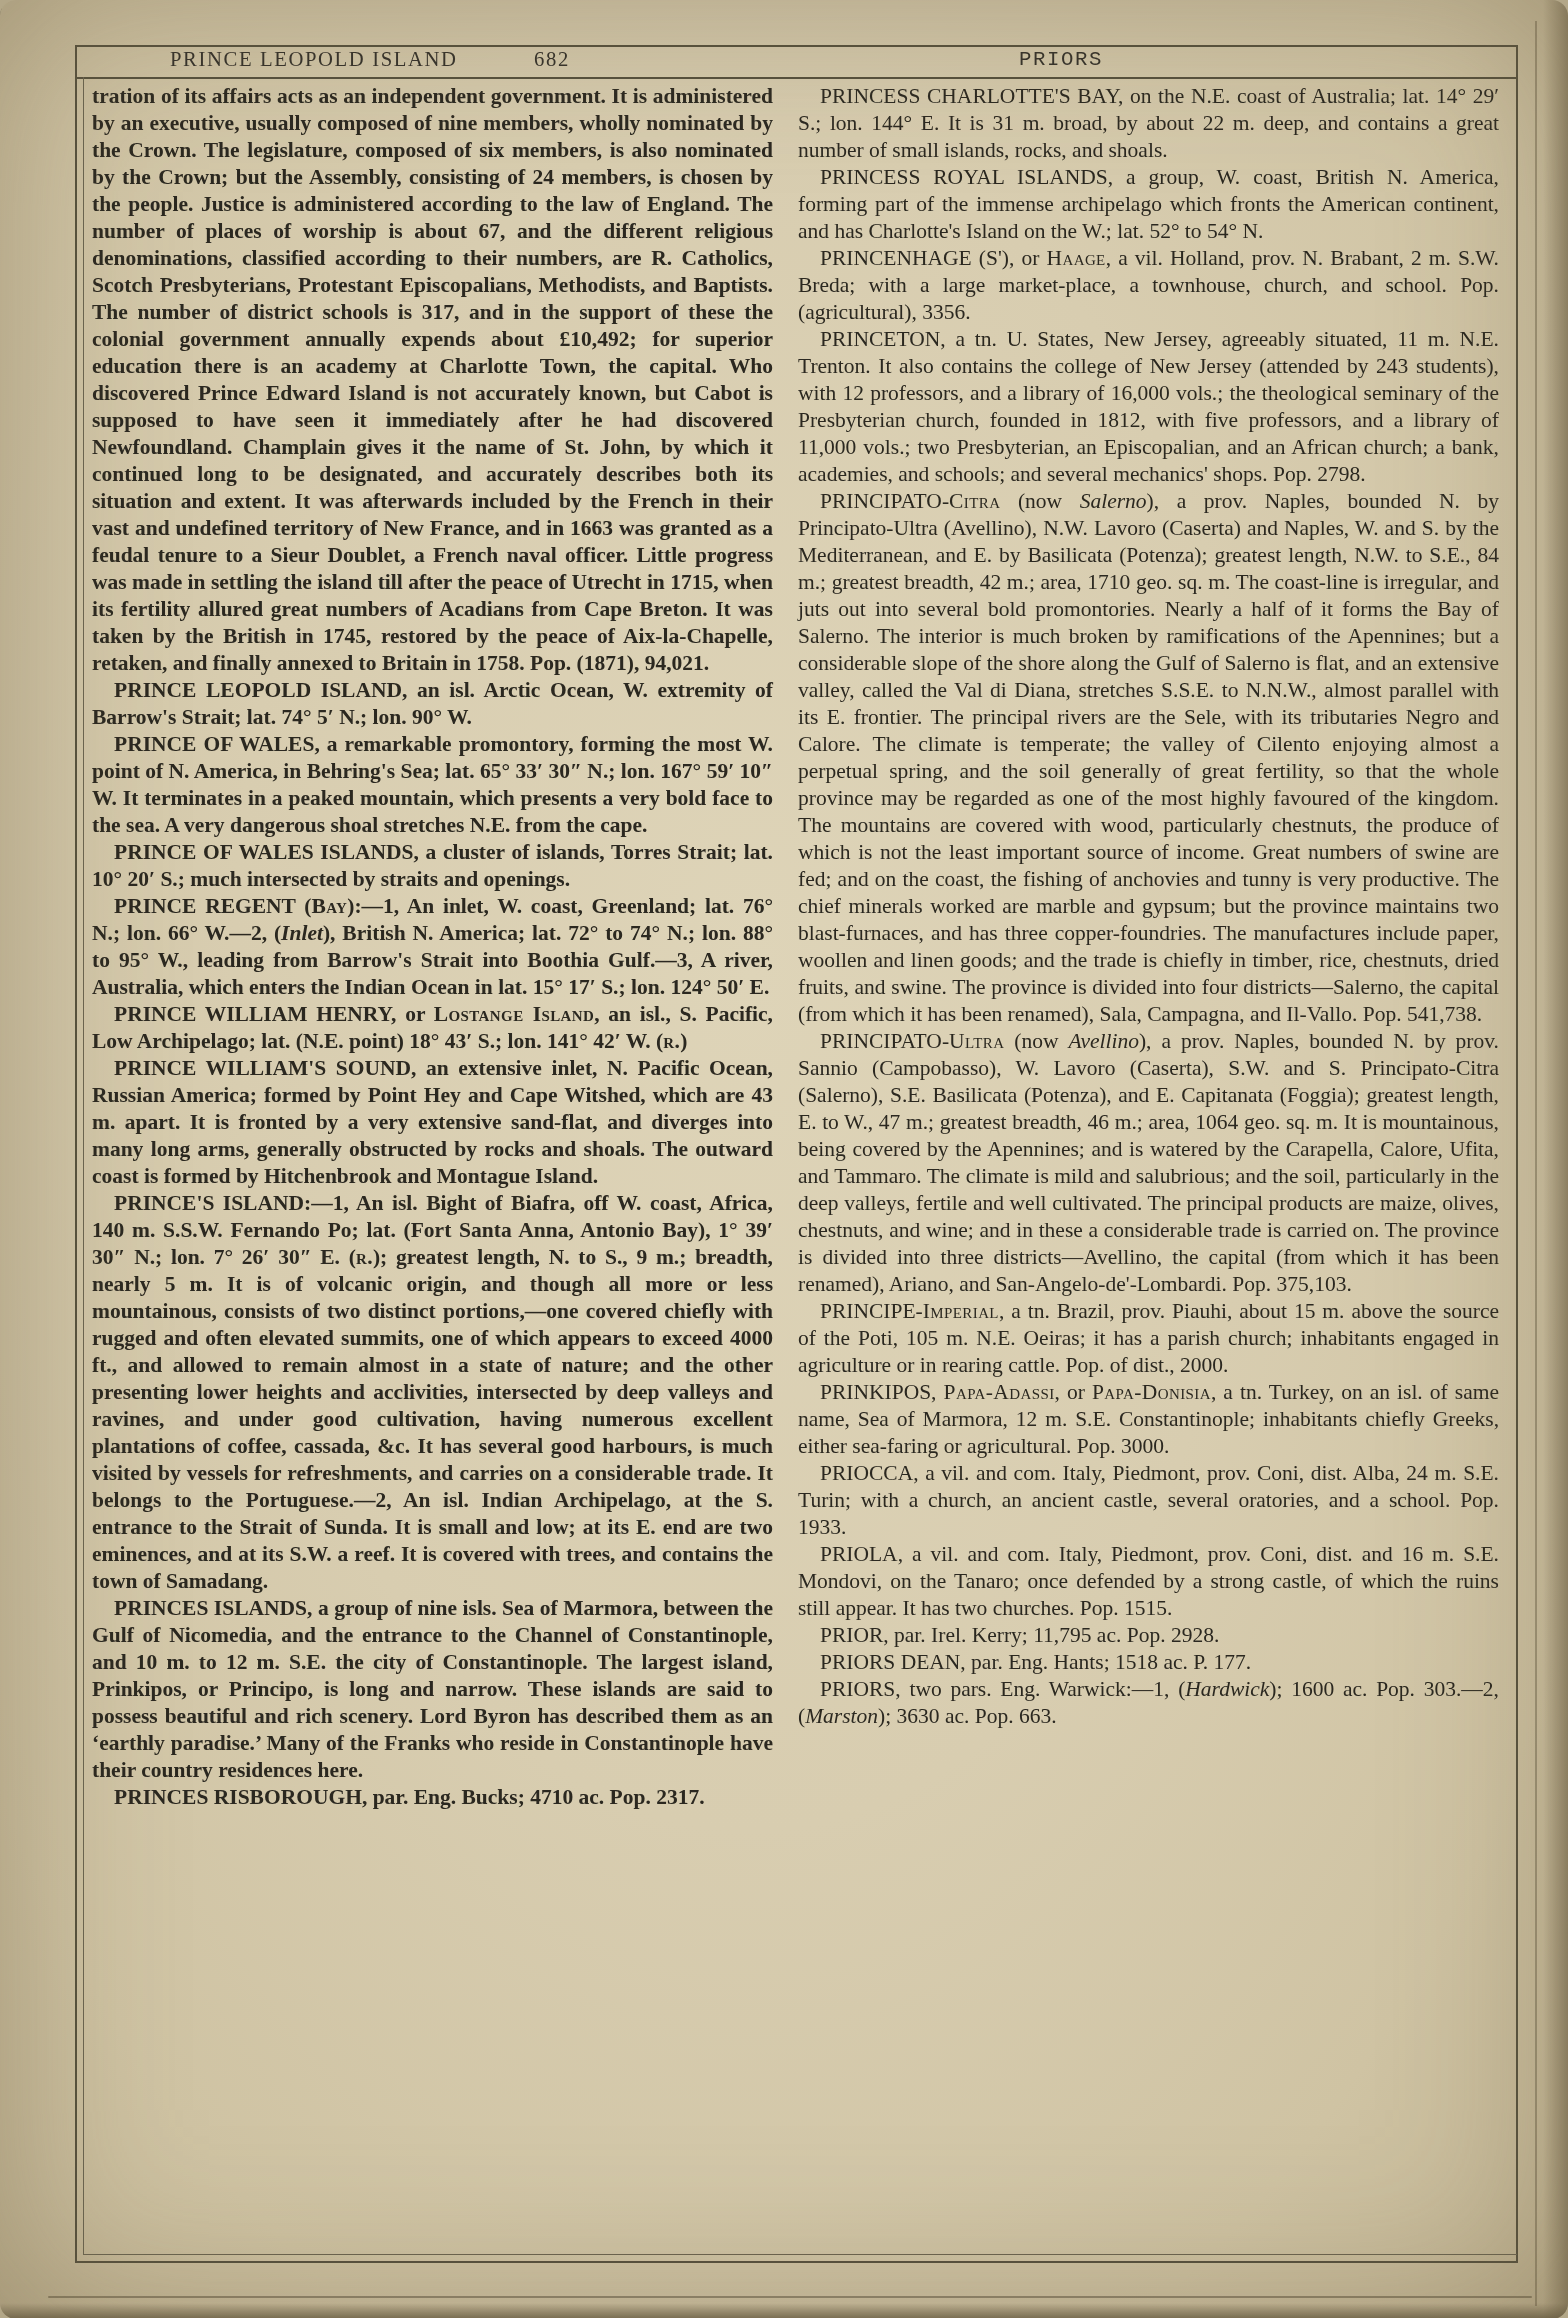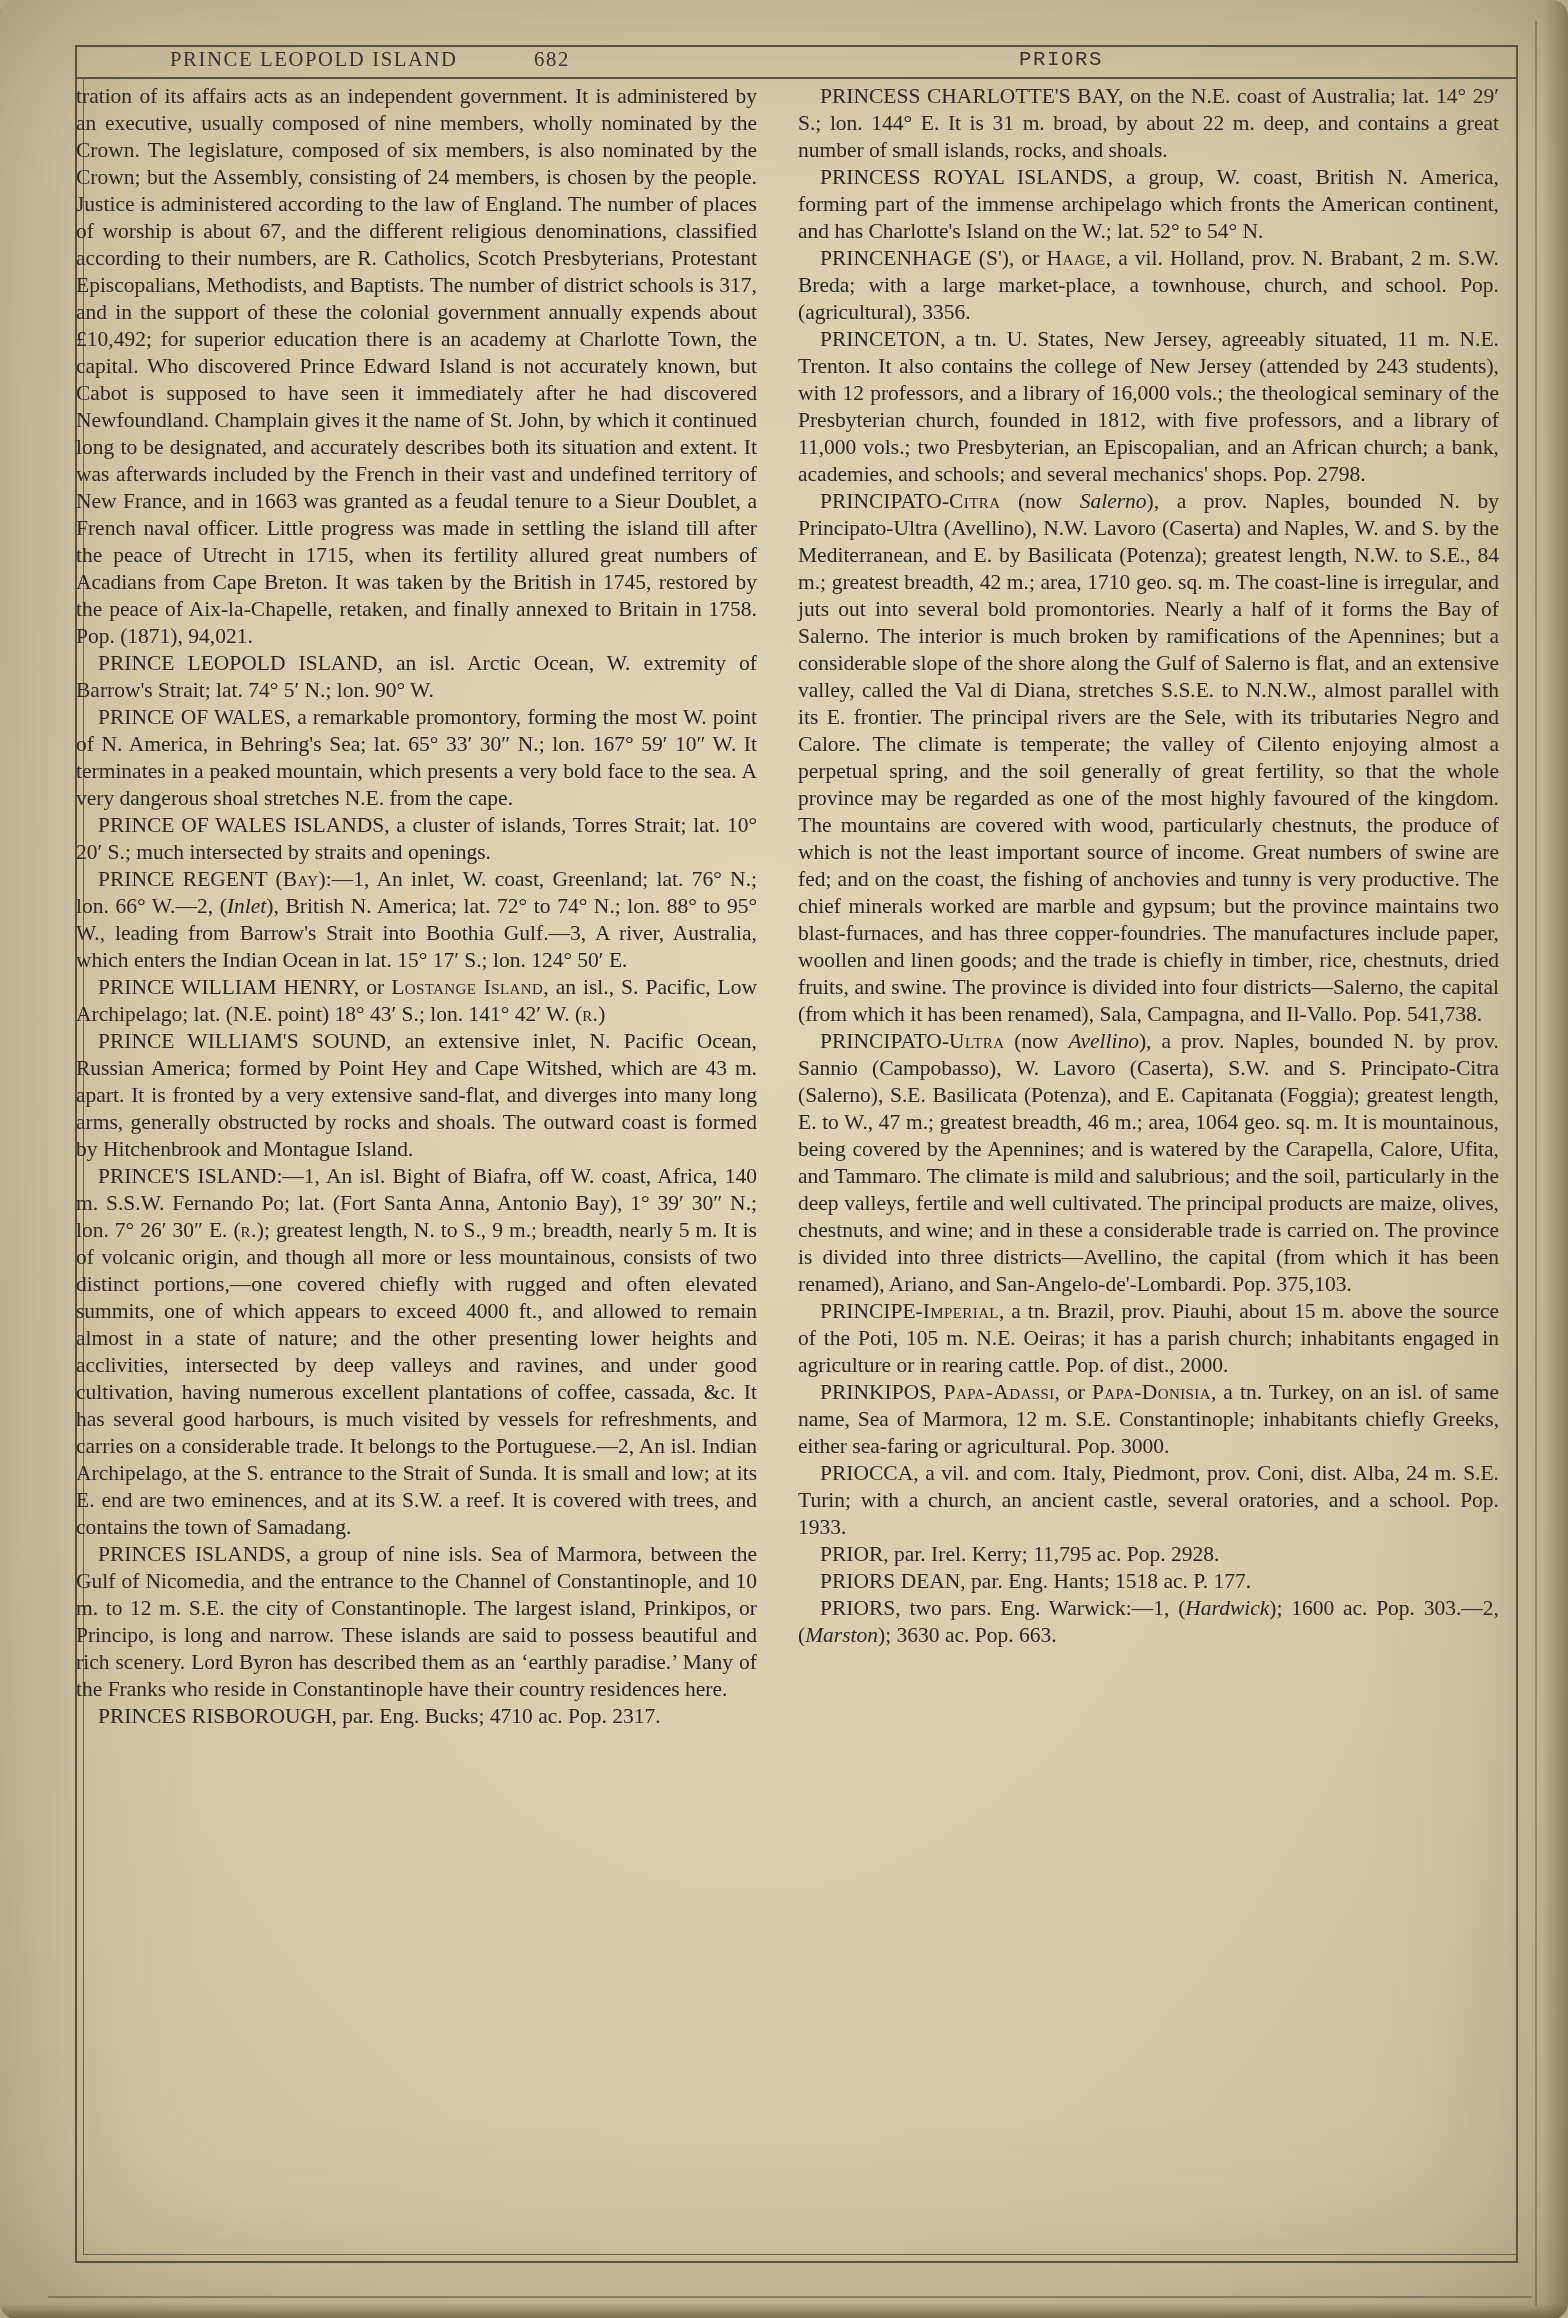--- a/index.html
+++ b/index.html
@@ -39,21 +39,21 @@
   .rh-center{left:534px;letter-spacing:0.8px;}
   .rh-right {left:1019px;font-family:Liberation Mono, monospace;}
   
   .col{
     position:absolute;top:83px;
     font-size:21.5px;line-height:27px;
     color:#2b2820;
     text-align:justify;
     hyphens:auto;-webkit-hyphens:auto;
   }
-  .col-left {left:76px; width:681px;}
+  .col-left {left:92px; width:681px;font-weight:bold;}
   .col-right{left:798px;width:701px;}
   .entry{margin:0;}
   .entry.ind{text-indent:22px;}
   .sc{font-variant:small-caps;letter-spacing:0.4px;}
   .i{font-style:italic;}
   
   .page-edge-line-bottom{position:absolute;left:48px;top:2296px;width:1484px;height:2.4px;background:rgba(80,70,50,.5);border-radius:1.6px;}
   .scan-dark-bottom{position:absolute;left:0;top:2303px;width:100%;height:16px;background:linear-gradient(to bottom,rgba(120,105,75,0),rgba(92,82,58,.75));}
   .page-edge-line-right{position:absolute;left:1535px;top:20.7px;width:2.4px;height:2285px;background:rgba(85,75,52,.4);}
   .scan-dark-right{position:absolute;left:1543px;top:0;width:25.4px;height:100%;background:linear-gradient(to right,rgba(120,105,75,0),rgba(100,88,62,.55));}
@@ -94,20 +94,21 @@
   <div class="col col-right">
       <p class="entry ind"><span>PRINCESS CHARLOTTE'S BAY, on the N.E. coast of Australia; lat. 14° 29′ S.; lon. 144° E.  It is 31 m. broad, by about 22 m. deep, and contains a great number of small islands, rocks, and shoals.</span></p>
       <p class="entry ind"><span>PRINCESS ROYAL ISLANDS, a group, W. coast, British N. America, forming part of the immense archipelago which fronts the American continent, and has Charlotte's Island on the W.; lat. 52° to 54° N.</span></p>
       <p class="entry ind"><span>PRINCENHAGE (S'), or </span><span class="sc">Haage</span><span>, a vil. Holland, prov. N. Brabant, 2 m. S.W. Breda; with a large market-place, a townhouse, church, and school.  Pop. (agricultural), 3356.</span></p>
       <p class="entry ind"><span>PRINCETON, a tn. U. States, New Jersey, agreeably situated, 11 m. N.E. Trenton.  It also contains the college of New Jersey (attended by 243 students), with 12 professors, and a library of 16,000 vols.; the theological seminary of the Presbyterian church, founded in 1812, with five professors, and a library of 11,000 vols.; two Presbyterian, an Episcopalian, and an African church; a bank, academies, and schools; and several mechanics' shops.  Pop. 2798.</span></p>
       <p class="entry ind"><span>PRINCIPATO-</span><span class="sc">Citra</span><span> (now </span><span class="i">Salerno</span><span>), a prov. Naples, bounded N. by Principato-Ultra (Avellino), N.W. Lavoro (Caserta) and Naples, W. and S. by the Mediterranean, and E. by Basilicata (Potenza); greatest length, N.W. to S.E., 84 m.; greatest breadth, 42 m.; area, 1710 geo. sq. m.  The coast-line is irregular, and juts out into several bold promontories.  Nearly a half of it forms the Bay of Salerno.  The interior is much broken by ramifications of the Apennines; but a considerable slope of the shore along the Gulf of Salerno is flat, and an extensive valley, called the Val di Diana, stretches S.S.E. to N.N.W., almost parallel with its E. frontier.  The principal rivers are the Sele, with its tributaries Negro and Calore.  The climate is temperate; the valley of Cilento enjoying almost a perpetual spring, and the soil generally of great fertility, so that the whole province may be regarded as one of the most highly favoured of the kingdom.  The mountains are covered with wood, particularly chestnuts, the produce of which is not the least important source of income.  Great numbers of swine are fed; and on the coast, the fishing of anchovies and tunny is very productive.  The chief minerals worked are marble and gypsum; but the province maintains two blast-furnaces, and has three copper-foundries.  The manufactures include paper, woollen and linen goods; and the trade is chiefly in timber, rice, chestnuts, dried fruits, and swine.  The province is divided into four districts—Salerno, the capital (from which it has been renamed), Sala, Campagna, and Il-Vallo.  Pop. 541,738.</span></p>
       <p class="entry ind"><span>PRINCIPATO-</span><span class="sc">Ultra</span><span> (now </span><span class="i">Avellino</span><span>), a prov. Naples, bounded N. by prov. Sannio (Campobasso), W. Lavoro (Caserta), S.W. and S. Principato-Citra (Salerno), S.E. Basilicata (Potenza), and E. Capitanata (Foggia); greatest length, E. to W., 47 m.; greatest breadth, 46 m.; area, 1064 geo. sq. m.  It is mountainous, being covered by the Apennines; and is watered by the Carapella, Calore, Ufita, and Tammaro.  The climate is mild and salubrious; and the soil, particularly in the deep valleys, fertile and well cultivated.  The principal products are maize, olives, chestnuts, and wine; and in these a considerable trade is carried on.  The province is divided into three districts—Avellino, the capital (from which it has been renamed), Ariano, and San-Angelo-de'-Lombardi.  Pop. 375,103.</span></p>
       <p class="entry ind"><span>PRINCIPE-</span><span class="sc">Imperial</span><span>, a tn. Brazil, prov. Piauhi, about 15 m. above the source of the Poti, 105 m. N.E. Oeiras; it has a parish church; inhabitants engaged in agriculture or in rearing cattle.  Pop. of dist., 2000.</span></p>
       <p class="entry ind"><span>PRINKIPOS, </span><span class="sc">Papa-Adassi</span><span>, or </span><span class="sc">Papa-Donisia</span><span>, a tn. Turkey, on an isl. of same name, Sea of Marmora, 12 m. S.E. Constantinople; inhabitants chiefly Greeks, either sea-faring or agricultural.  Pop. 3000.</span></p>
       <p class="entry ind"><span>PRIOCCA, a vil. and com. Italy, Piedmont, prov. Coni, dist. Alba, 24 m. S.E. Turin; with a church, an ancient castle, several oratories, and a school.  Pop. 1933.</span></p>
+      <p class="entry ind"><span>PRIOLA, a vil. and com. Italy, Piedmont, prov. Coni, dist. and 16 m. S.E. Mondovi, on the Tanaro; once defended by a strong castle, of which the ruins still appear.  It has two churches.  Pop. 1515.</span></p>
       <p class="entry ind"><span>PRIOR, par. Irel. Kerry; 11,795 ac.  Pop. 2928.</span></p>
       <p class="entry ind"><span>PRIORS DEAN, par. Eng. Hants; 1518 ac.  P. 177.</span></p>
       <p class="entry ind"><span>PRIORS, two pars. Eng. Warwick:—1, (</span><span class="i">Hardwick</span><span>); 1600 ac.  Pop. 303.—2, (</span><span class="i">Marston</span><span>); 3630 ac.  Pop. 663.</span></p>
     </div>
 
   <div class="page-edge-line-bottom"></div>
   <div class="scan-dark-bottom"></div>
   <div class="page-edge-line-right"></div>
   <div class="scan-dark-right"></div>
 

